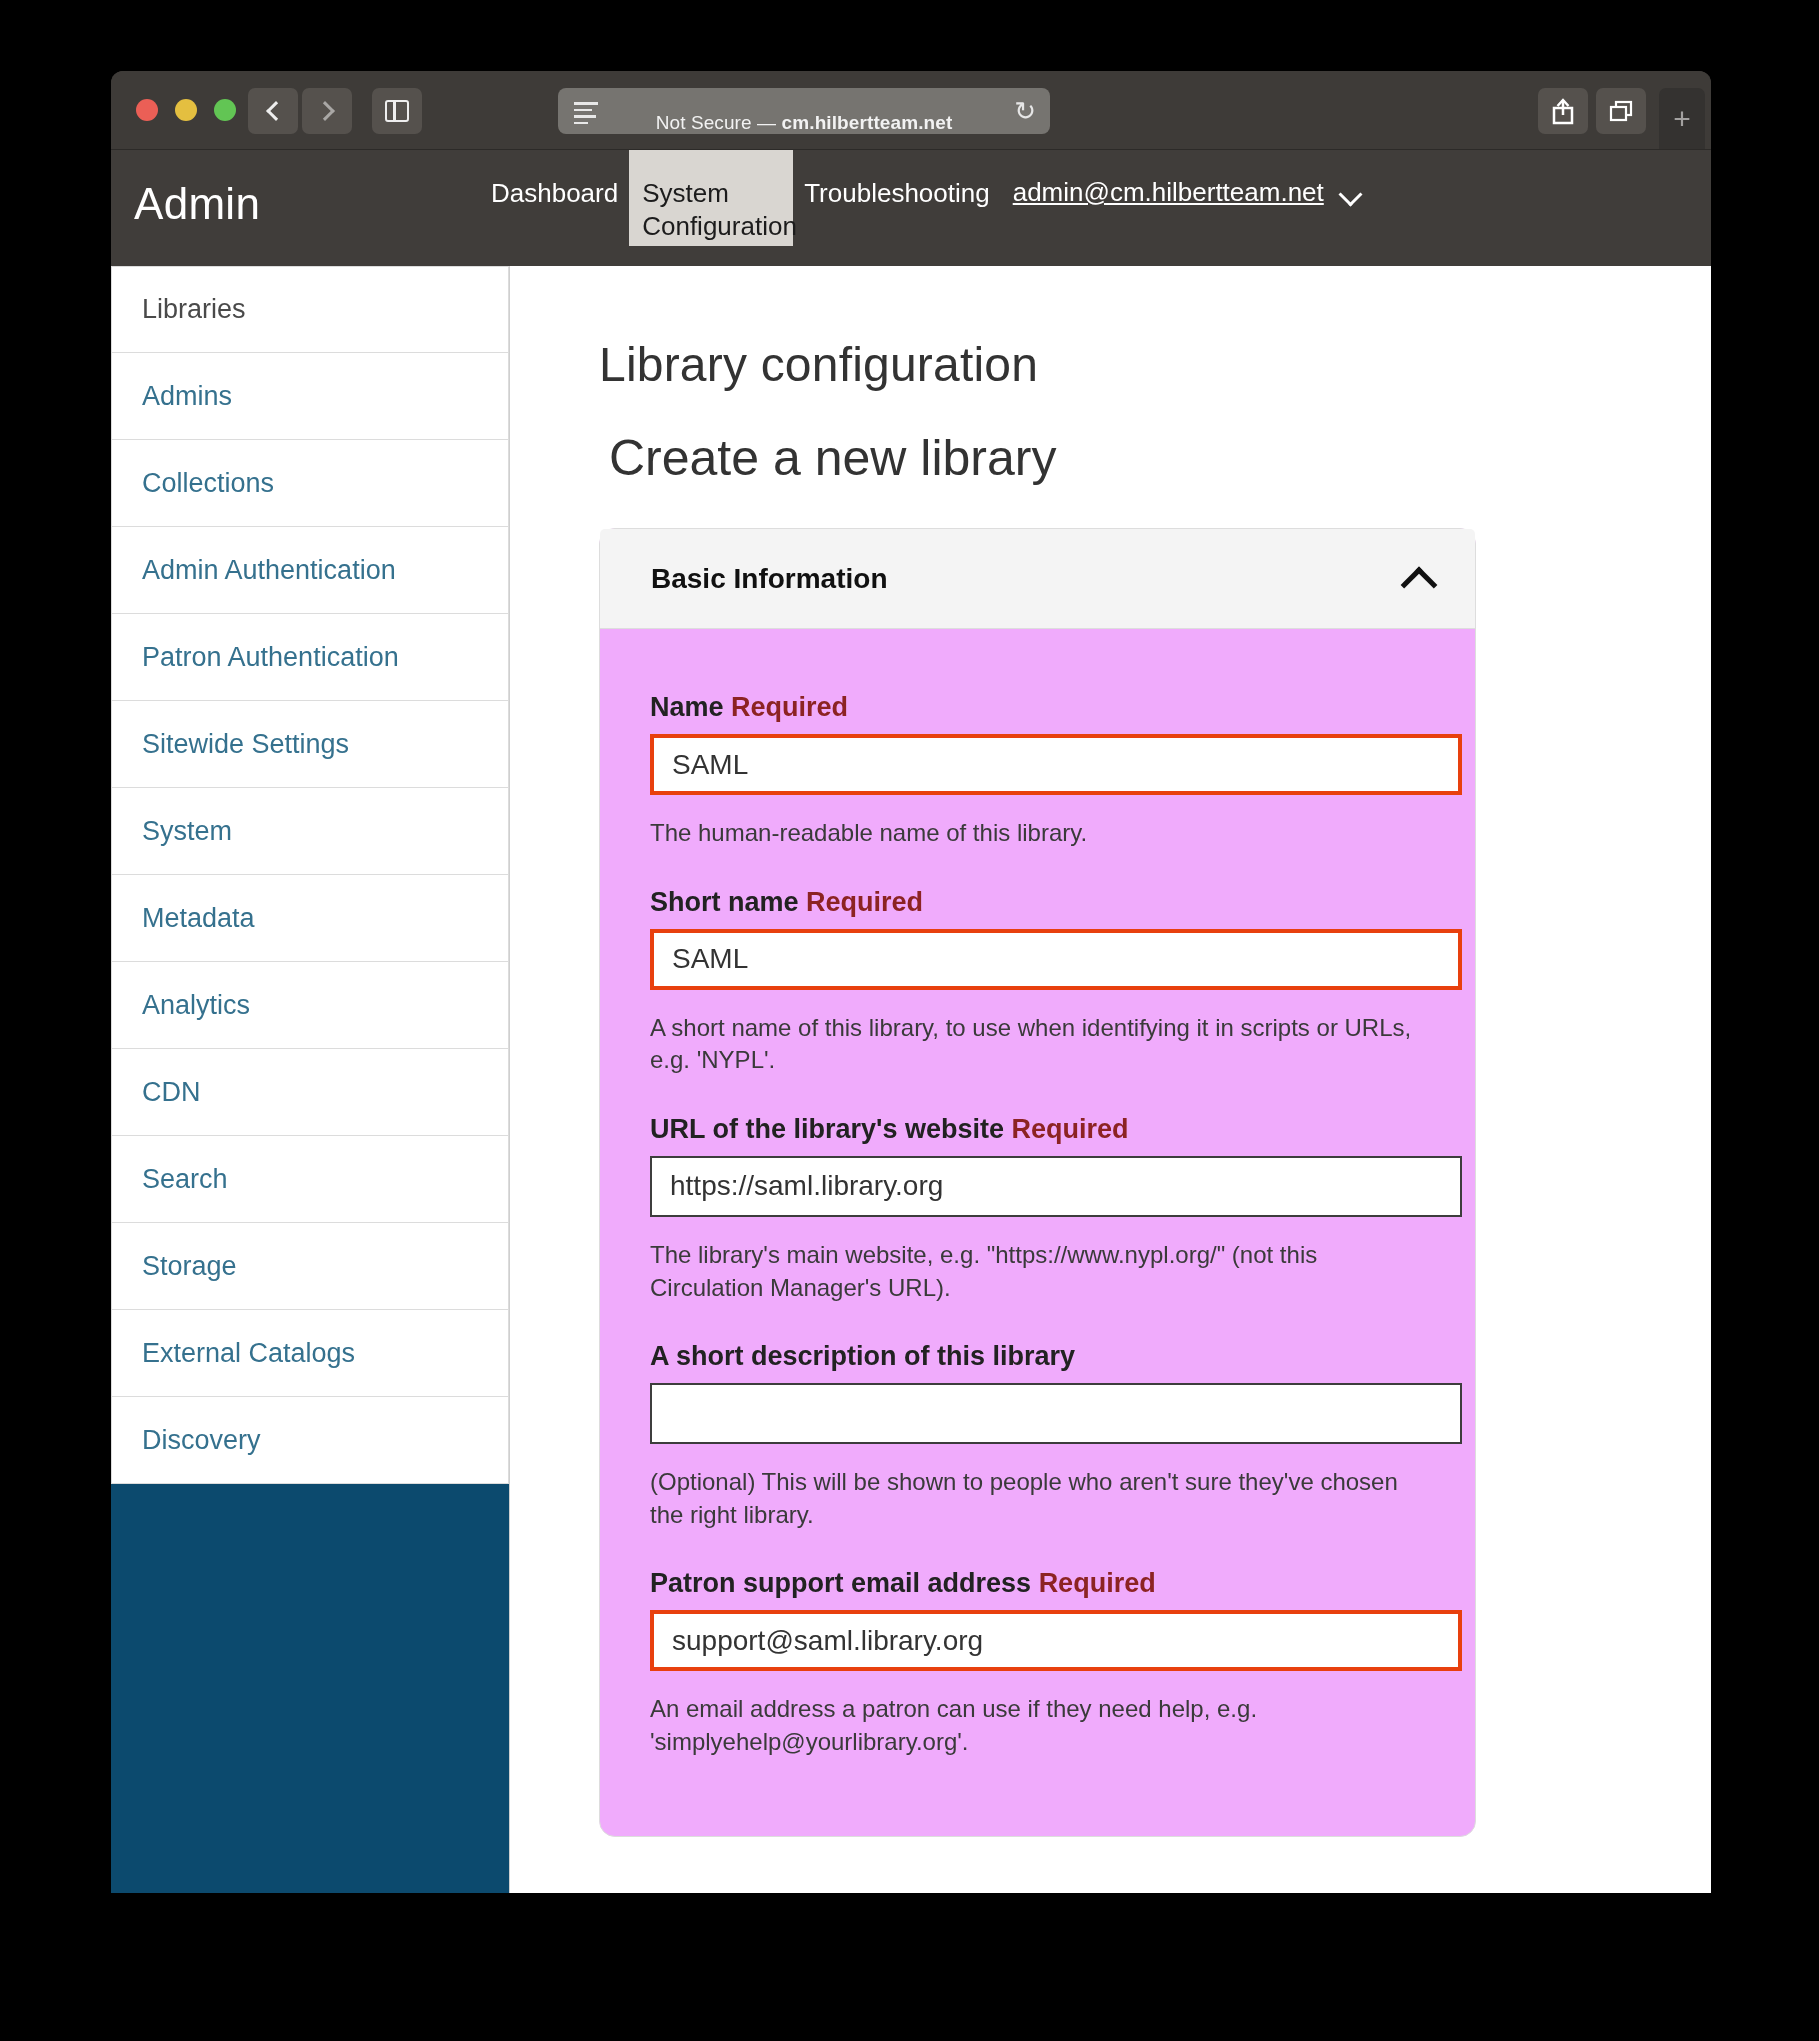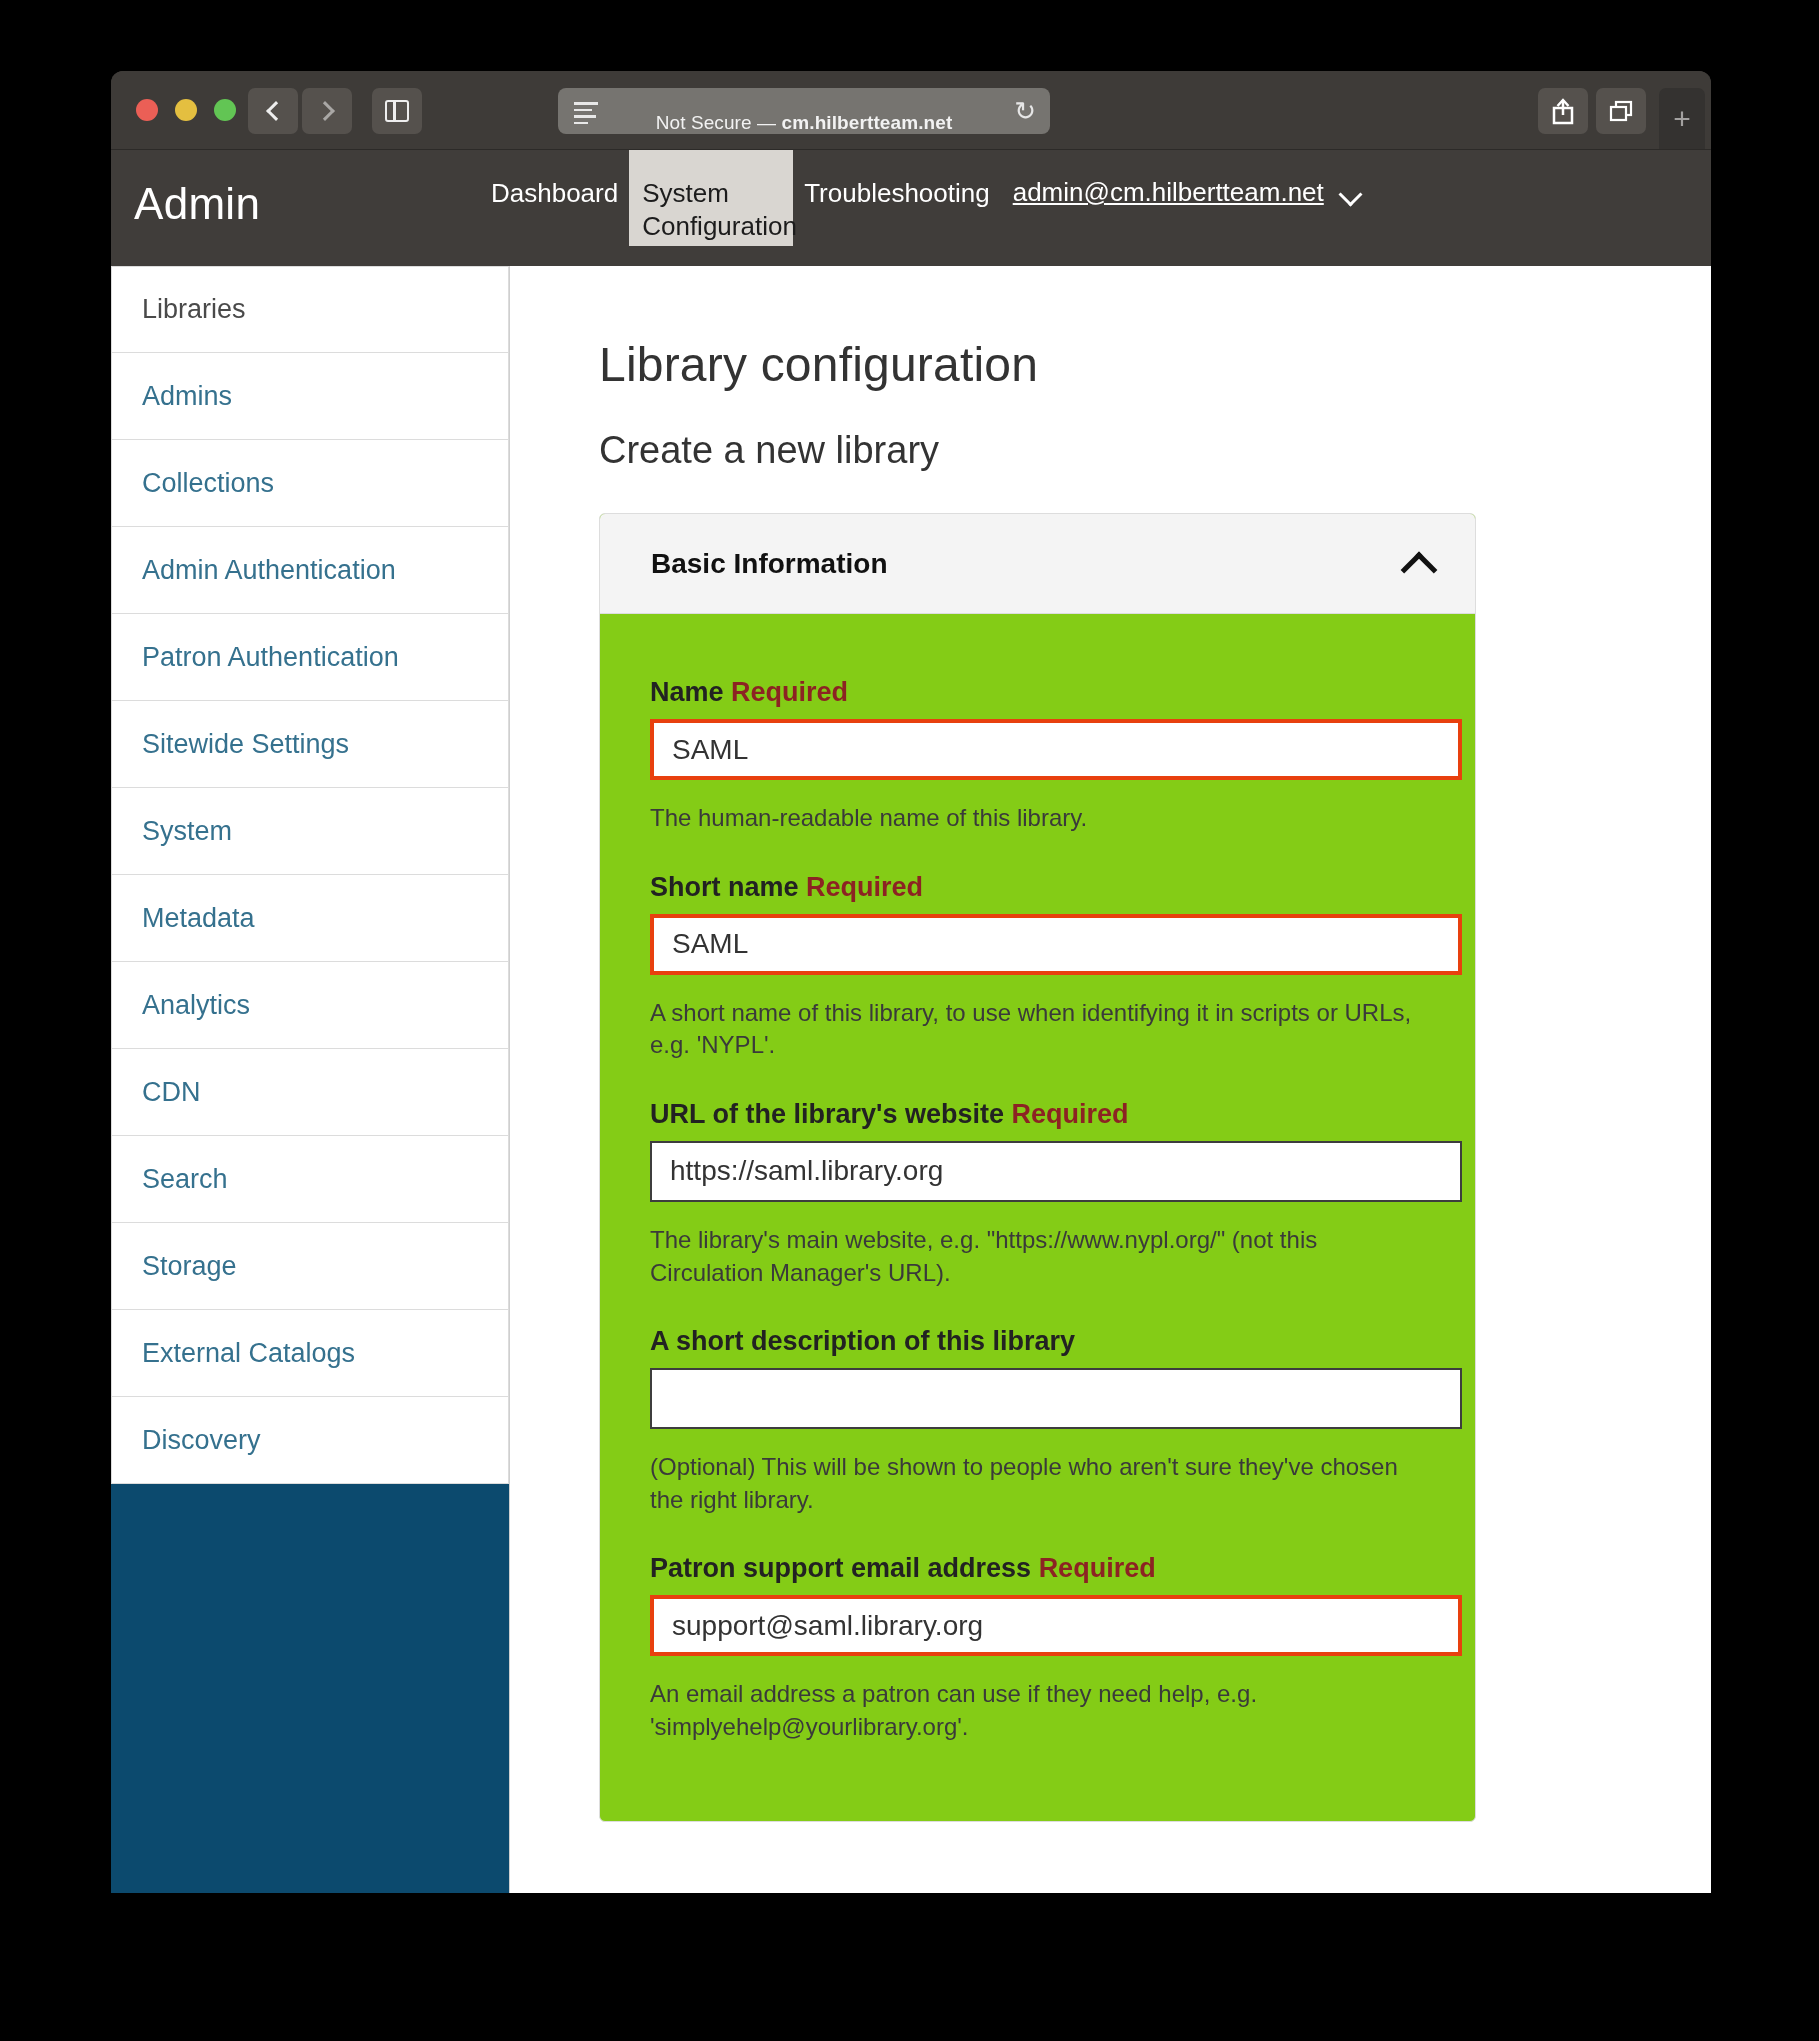--- a/index.html
+++ b/index.html
@@ -179,30 +179,31 @@
     flex: 1;
     padding: 71px 0 0 89px;
     background: #fff;
     position: relative;
   }
   .page-title {
     font-size: 48px; font-weight: normal; color: #333;
     letter-spacing: 0.2px;
   }
   .page-subtitle {
-    font-size: 38px; font-weight: normal; color: #333;
+    font-size: 50px; font-weight: normal; color: #333;
     margin-top: 37px;
+    margin-left: 10px;
   }
 
   .panel {
     margin-top: 41px;
     width: 877px;
     border: 1px solid #ddd;
-    border-radius: 6px;
-    background: #84cc16;
+    border-radius: 16px;
+    background: #f0abfc;
   }
   .panel-head {
     height: 100px;
     background: #f4f4f4;
     border-bottom: 1px solid #ddd;
     border-radius: 5px 5px 0 0;
     display: flex; align-items: center; justify-content: space-between;
     padding: 0 43px 0 51px;
   }
   .panel-title { font-size: 28px; font-weight: bold; color: #111; }

